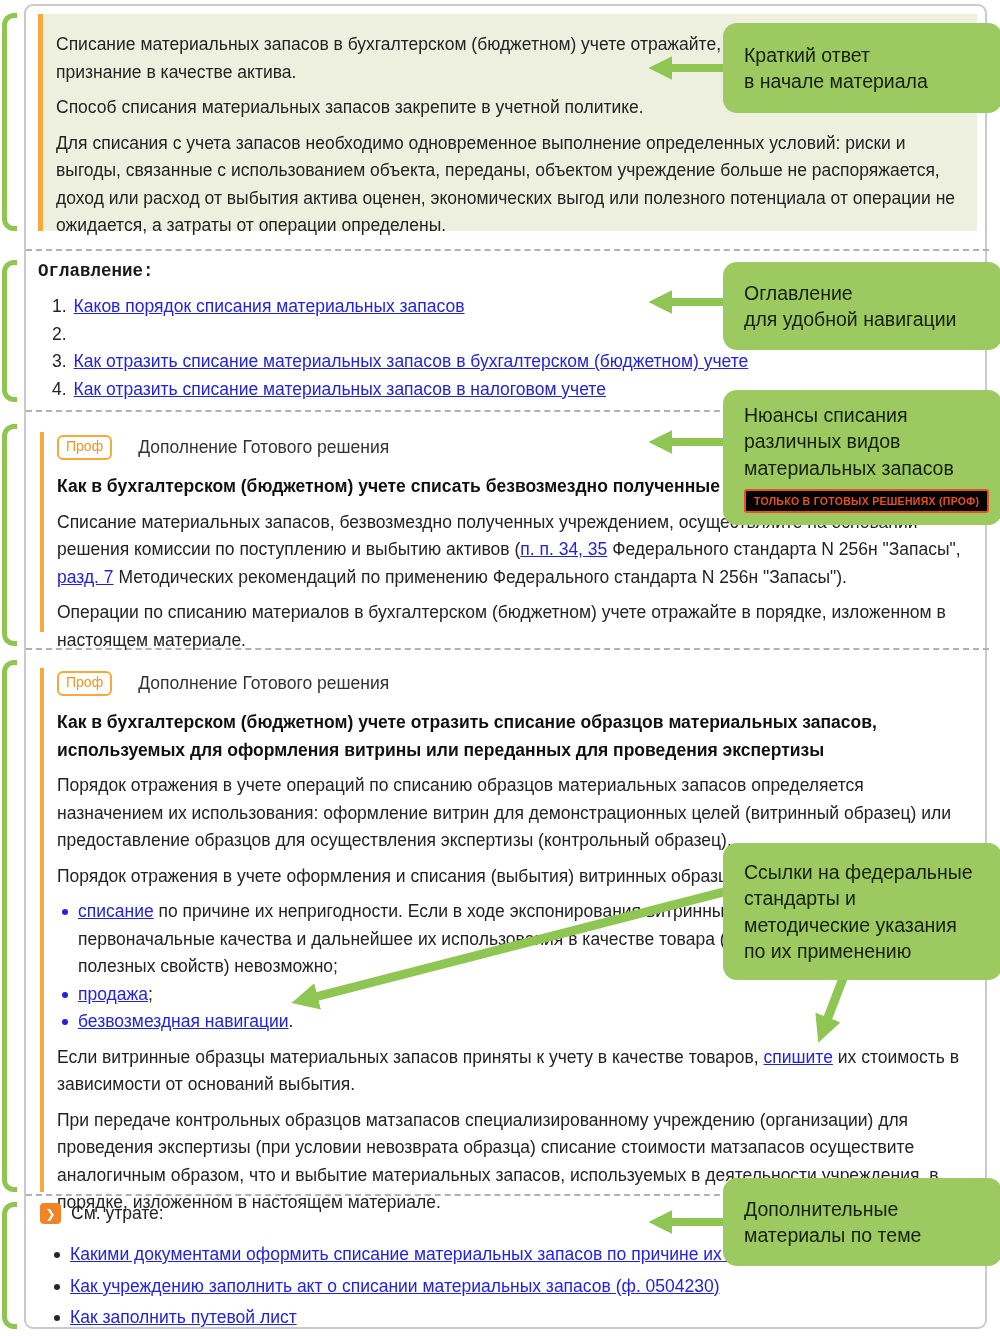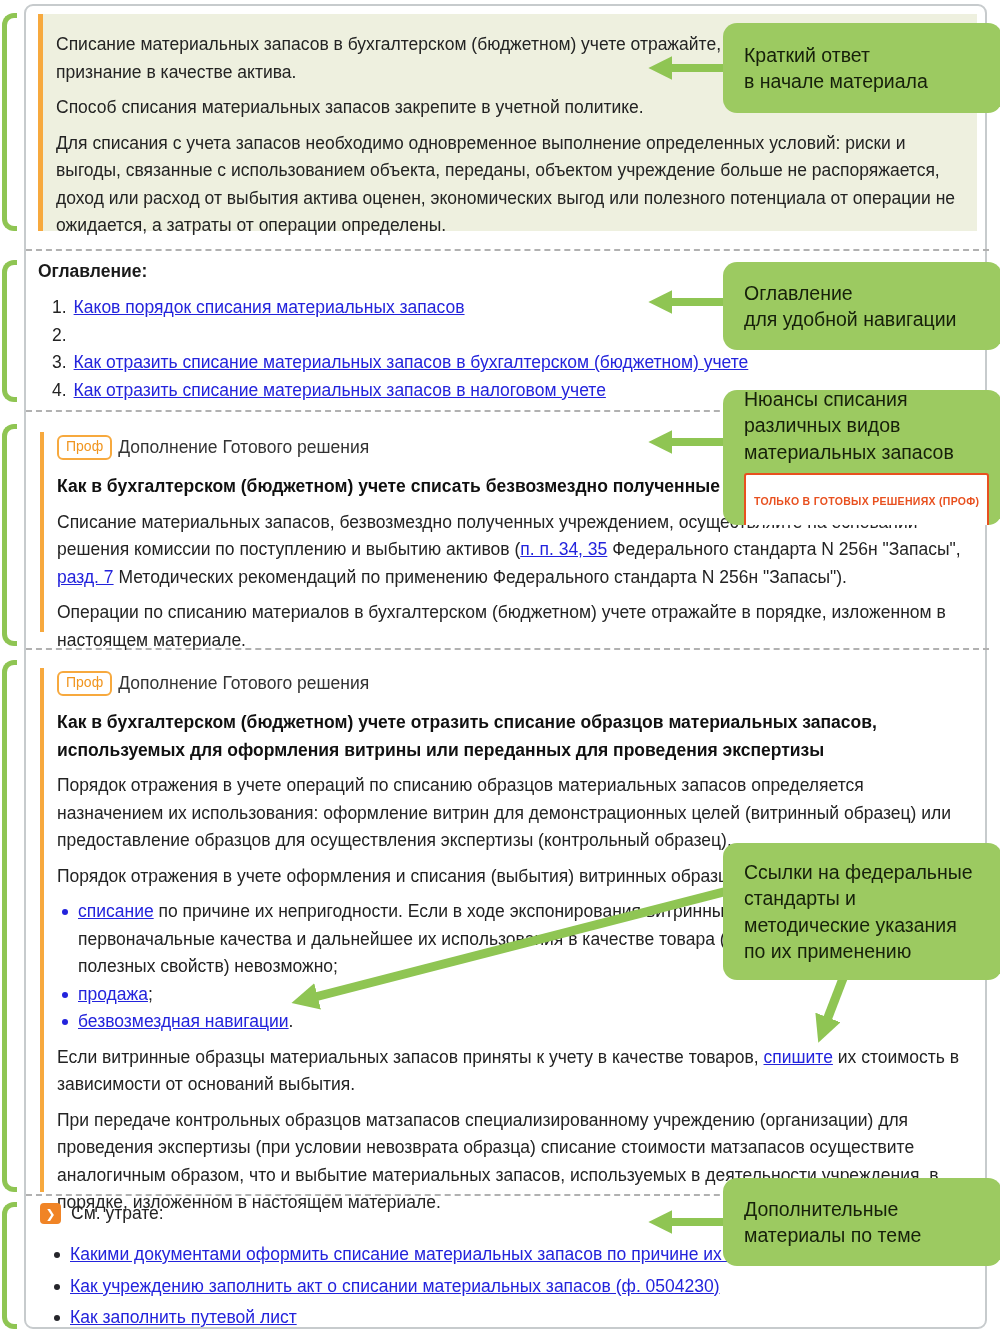--- a/index.html
+++ b/index.html
@@ -8,45 +8,45 @@
   .page-frame{position:absolute;left:24px;top:4px;width:963px;height:1325px;border:2px solid var(--frame-gray,#C7CBCD);border-radius:9px;z-index:1;box-sizing:border-box;background:#fff;}
   .bracket{position:absolute;left:2px;width:15px;border:5px solid var(--accent-green-dark,#8FC75E);border-right:none;border-radius:12px 0 0 12px;box-sizing:border-box;z-index:10;}
   .divider{position:absolute;left:26px;width:963px;height:0;border-top:2px dashed #B1B1B1;z-index:5;}
   section{position:absolute;z-index:10;}
   p{margin:0 0 8px 0;font-size:17.5px;line-height:27.5px;color:#232323;}
   .doc-link{color:var(--link-blue,#2323DC);text-decoration:underline;cursor:pointer;}
   
   .summary{left:38px;top:14px;width:939px;height:217px;background:var(--summary-bg,#EEF0DF);border-left:5px solid var(--accent-orange,#F7A93E);box-sizing:border-box;padding:17px 18px 10px 13px;}
   
   .toc{left:38px;top:261px;width:920px;}
-  .toc-title{font-weight:700;font-size:17.5px;color:#1a1a1a;}
+  .toc-title{font-weight:700;font-size:17.5px;color:#1a1a1a;font-family:Liberation Mono, monospace;}
   .toc ol{list-style:none;margin:12px 0 0 0;padding:0 0 0 14px;}
   .toc li{display:flex;white-space:nowrap;line-height:27.5px;font-size:17.5px;}
   .toc-num{margin-right:7px;color:#232323;}
   
   .prof{left:40px;width:937px;border-left:4px solid var(--accent-orange,#F7A93E);box-sizing:border-box;padding:3px 6px 0 13px;}
   .prof-head{display:flex;align-items:center;margin-bottom:13px;}
-  .prof-badge{display:inline-block;border:2px solid var(--accent-orange,#F7A93E);color:#F0951F;border-radius:6px;padding:0px 7px 2px 7px;font-size:14px;line-height:19px;margin-right:6px;background:#fff;}
+  .prof-badge{display:inline-block;border:2px solid var(--accent-orange,#F7A93E);color:#F0951F;border-radius:6px;padding:0px 7px 2px 7px;font-size:14px;line-height:19px;margin-right:26px;background:#fff;}
   .prof-label{font-size:17.5px;color:#333;}
   .prof h3{margin:0 0 8px 0;font-size:17.5px;line-height:27.5px;color:#101010;font-weight:700;}
   .nowrap{white-space:nowrap;}
   .prof ul{list-style:none;margin:0 0 8px 0;padding:0 0 0 3px;}
   .prof li{position:relative;padding-left:18px;font-size:17.5px;line-height:27.5px;}
   .prof li::before{content:"";position:absolute;left:2px;top:11px;width:6px;height:6px;border-radius:50%;background:var(--link-blue,#2323DC);}
   
   .see-also{left:40px;top:1203px;width:937px;}
   .see-head{display:flex;align-items:center;font-size:17.5px;color:#232323;}
   .see-icon{display:inline-flex;align-items:center;justify-content:center;width:21px;height:21px;border-radius:4px;background:#F08426;color:#fff;font-size:12px;font-weight:700;margin-right:10px;}
   .see-also ul{list-style:none;margin:15px 0 0 0;padding:0 0 0 14px;}
   .see-also li{position:relative;padding-left:16px;white-space:nowrap;font-size:17.5px;line-height:31.5px;}
   .see-also li::before{content:"";position:absolute;left:0px;top:13px;width:6px;height:6px;border-radius:50%;background:#26262b;}
   
   .callout{position:absolute;left:723px;width:279px;background:var(--accent-green,#9CCA61);border-radius:14px;z-index:40;display:flex;flex-direction:column;justify-content:center;padding:0 10px 0 21px;box-sizing:border-box;overflow:hidden;}
   .callout-text{font-weight:400;font-size:19.5px;line-height:26.5px;color:#16200a;white-space:nowrap;}
-  .callout-badge{display:inline-block;align-self:flex-start;margin-top:8px;background:#ffffff;border:2px solid var(--badge-red,#E8501F);color:var(--badge-red,#E8501F);font-weight:700;font-size:10.5px;letter-spacing:0.3px;padding:20px 8px;border-radius:3px;white-space:nowrap;}
+  .callout-badge{display:inline-block;align-self:flex-start;margin-top:8px;background:#000000;border:2px solid var(--badge-red,#E8501F);color:var(--badge-red,#E8501F);font-weight:700;font-size:10.5px;letter-spacing:0.3px;padding:4px 8px;border-radius:3px;white-space:nowrap;}
   .arrows{position:absolute;left:0;top:0;z-index:30;pointer-events:none;}
 </style>
 </head>
 <body>
 
 <div class="canvas">
   <div class="page-frame"></div>
 
   <div class="bracket" style="top:13px;height:218px;"></div>
   <div class="bracket" style="top:260px;height:142px;"></div>

